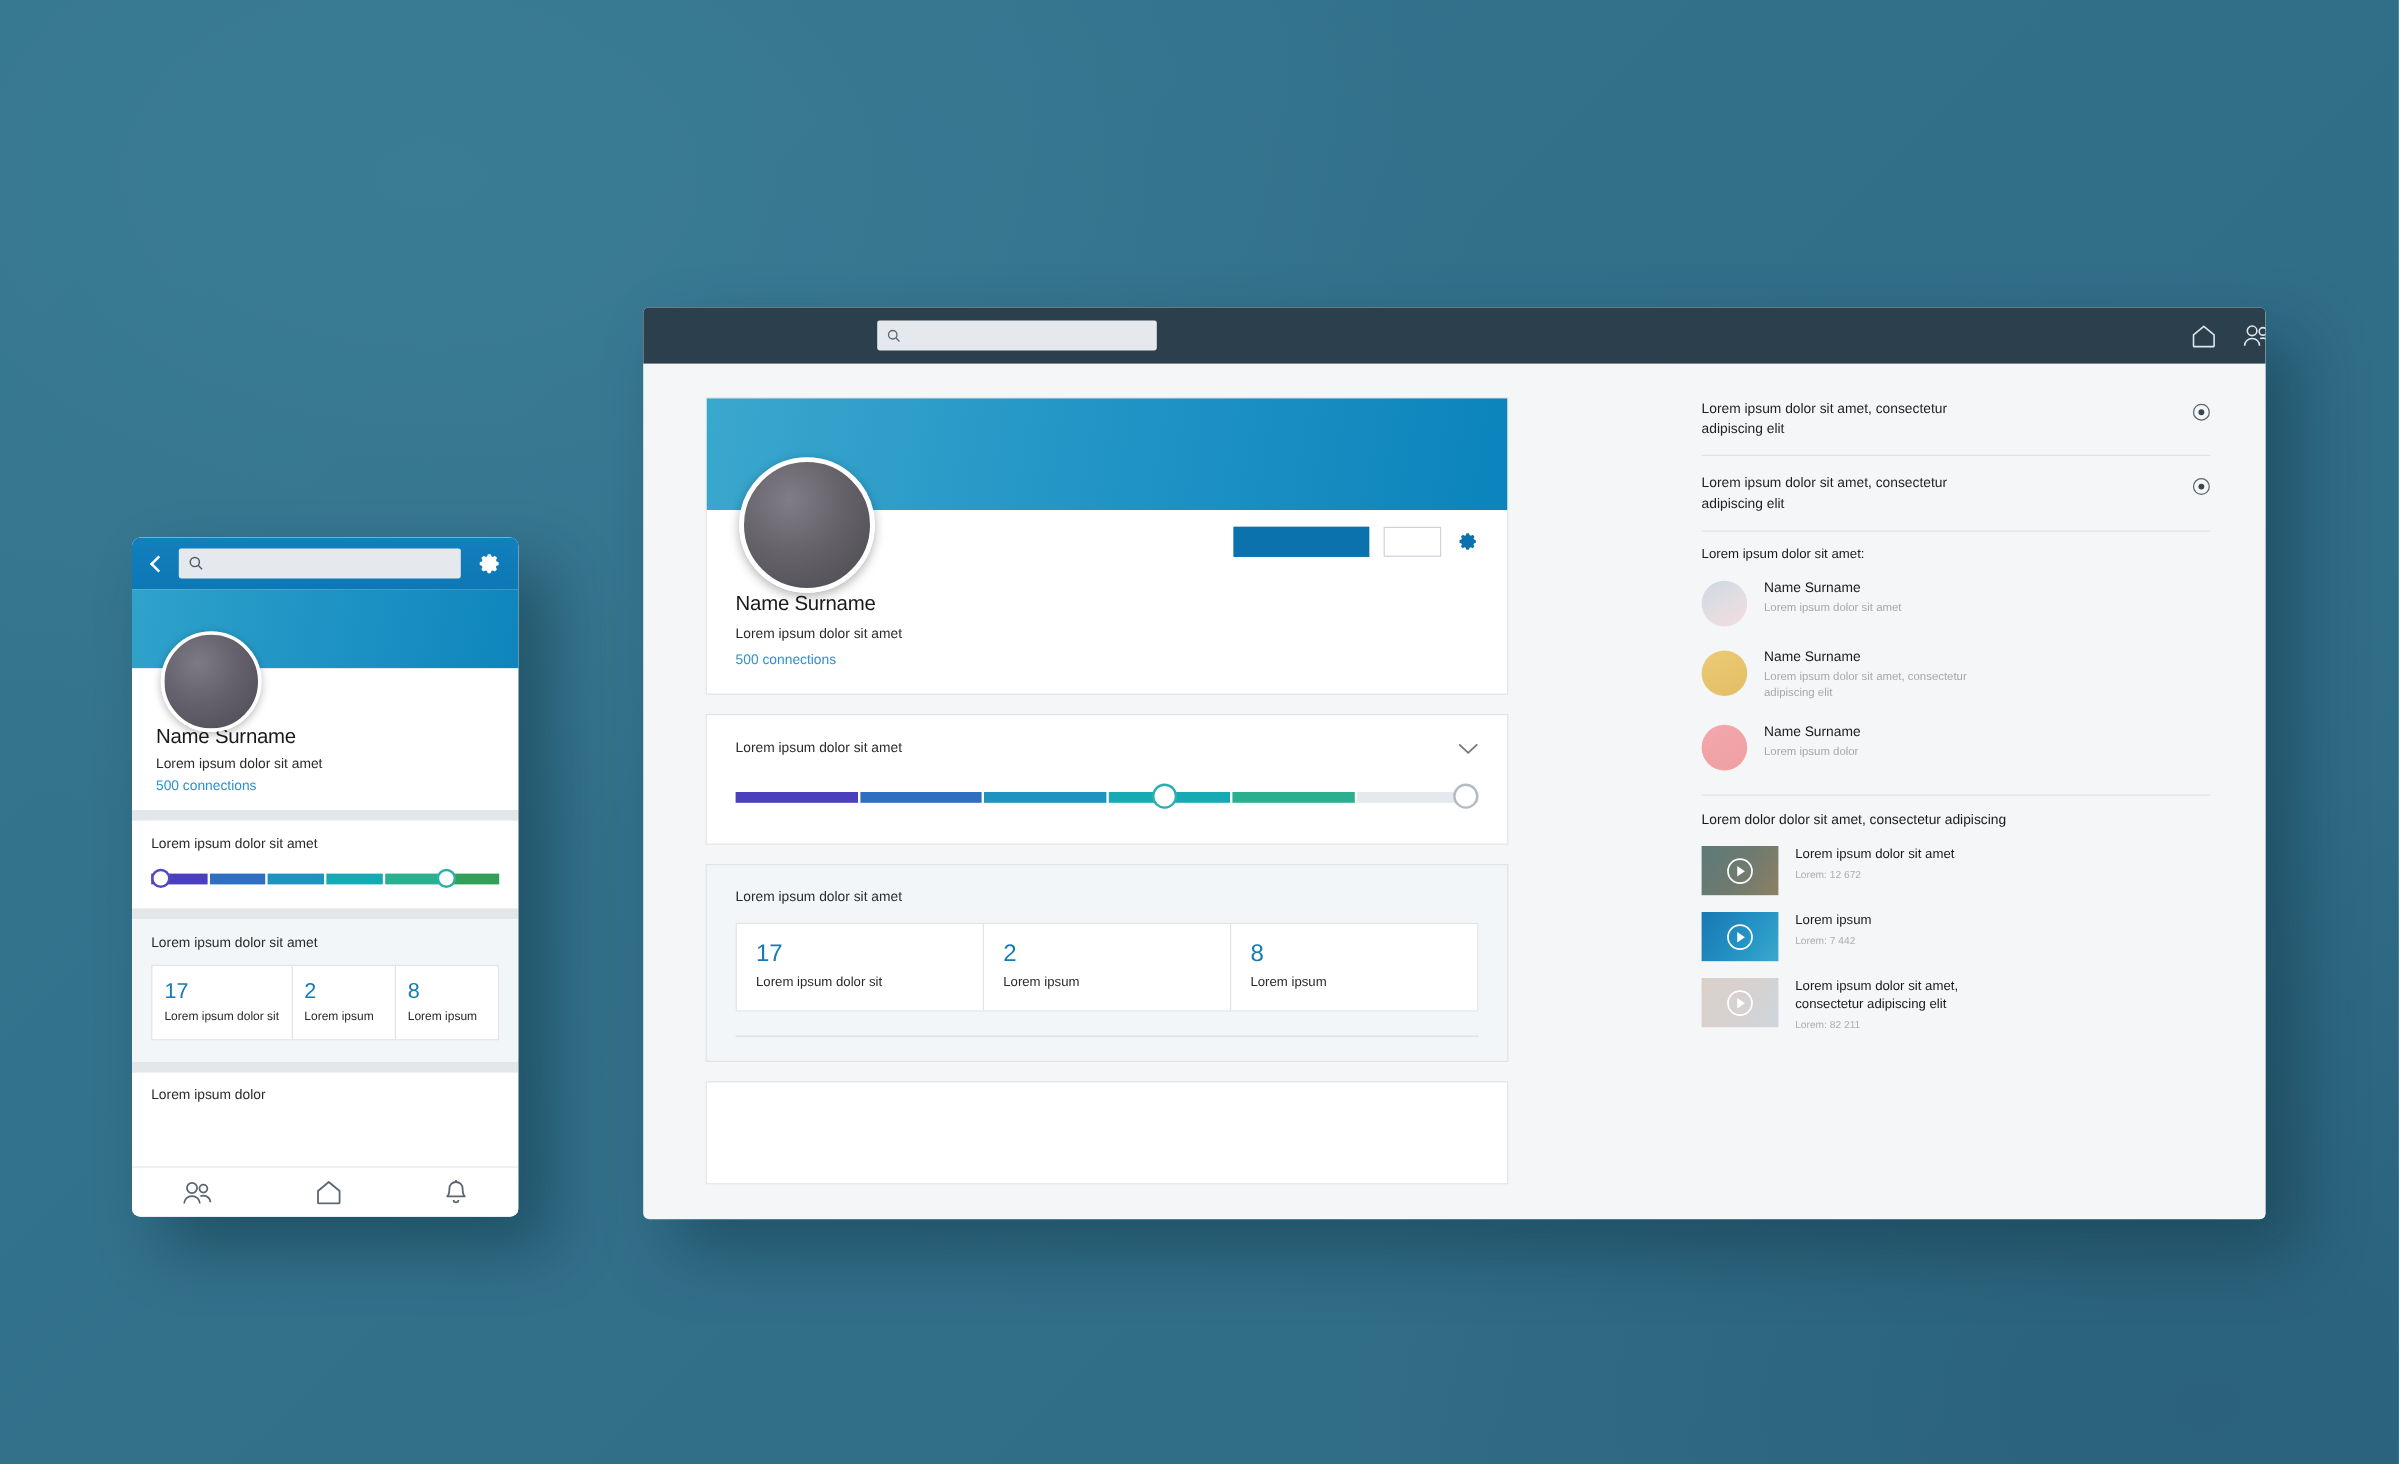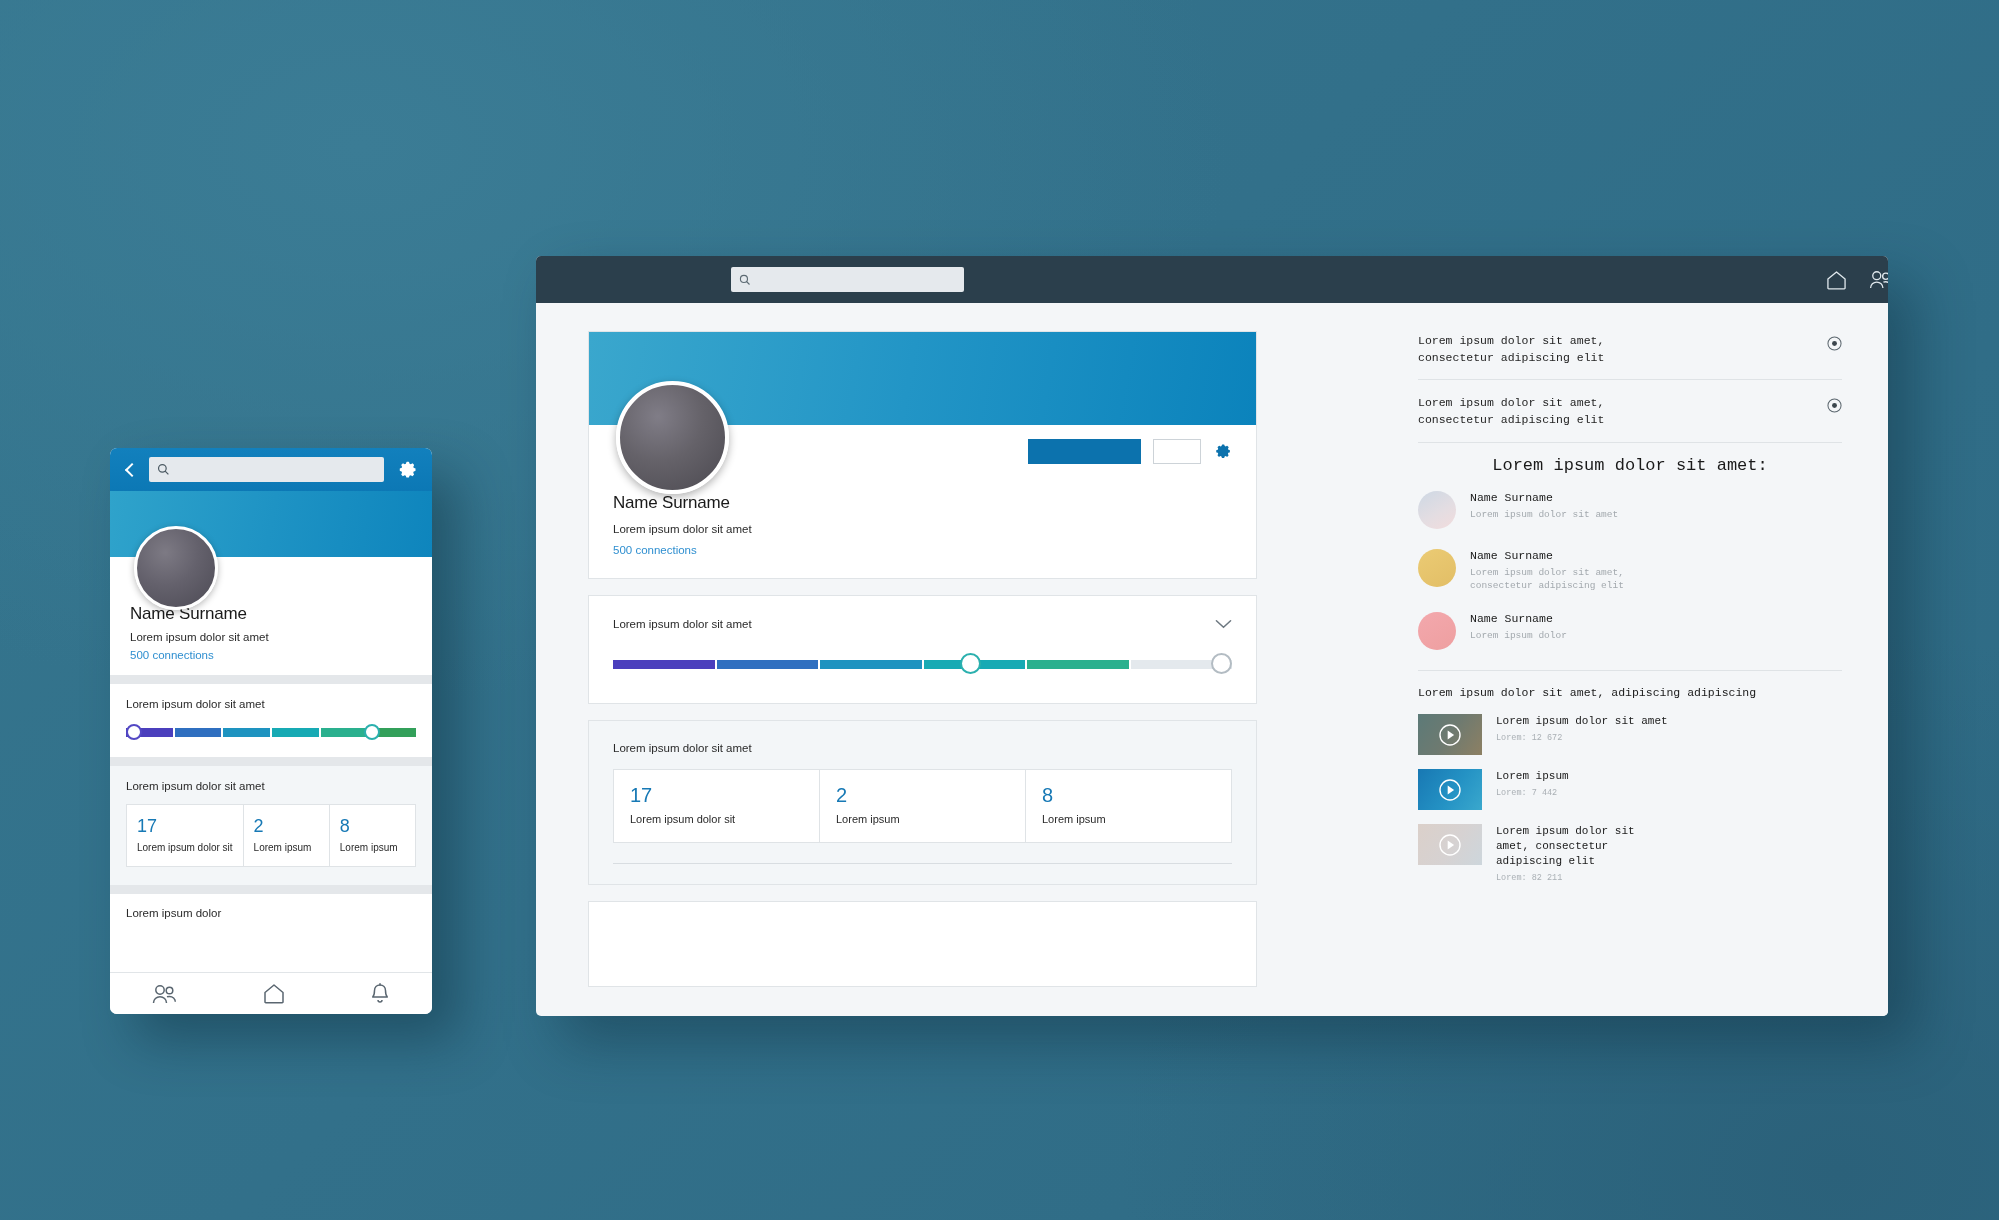--- a/index.html
+++ b/index.html
@@ -198,31 +198,30 @@
   .stat-lbl { font-size: 11px; color: #2a2a2a; margin-top: 6px; }
   .stats-rule { height: 1px; background: #d8dde1; margin-top: 20px; }
   .empty-card { height: 86px; }
 
   
   .sidebar {
     flex: 1;
     background: #f4f6f8;
     padding: 28px 46px 0 24px;
     overflow: hidden;
-    font-family: Liberation Mono, monospace;
   }
   .notice {
     display: flex; align-items: flex-start; justify-content: space-between;
     gap: 16px; padding: 2px 0 13px 0;
     border-bottom: 1px solid #dfe3e6;
     margin-bottom: 13px;
   }
   .notice-text { font-size: 11.5px; line-height: 1.45; color: #1f1f1f; max-width: 250px; }
   .target-icon { flex: none; margin-top: 3px; }
-  .side-heading { font-size: 17px; color: #1a1a1a; margin: 6px 0 16px 0; text-align: center; }
+  .side-heading { font-size: 11px; color: #1a1a1a; margin: 6px 0 16px 0; }
   .contact { display: flex; align-items: flex-start; gap: 14px; margin-bottom: 20px; }
   .contact-av { width: 38px; height: 38px; border-radius: 50%; flex: none; }
   .contact-name { font-size: 11.5px; color: #1a1a1a; }
   .contact-desc { font-size: 9.5px; color: #a3a9ae; margin-top: 4px; line-height: 1.4; max-width: 180px; }
   .side-rule { height: 1px; background: #dfe3e6; margin: 6px 0 15px 0; }
   .media-heading { font-size: 11.5px; color: #1a1a1a; margin-bottom: 15px; }
   .media { display: flex; align-items: flex-start; gap: 14px; margin-bottom: 14px; }
   .thumb {
     width: 64px; height: 41px; flex: none;
     display: flex; align-items: center; justify-content: center;
@@ -449,21 +448,21 @@
 
       <div class="contact">
         <div class="contact-av" style="background:linear-gradient(150deg,#f3a8ad 0%,#ee9fa0 100%);"></div>
         <div>
           <div class="contact-name">Name Surname</div>
           <div class="contact-desc">Lorem ipsum dolor</div>
         </div>
       </div>
 
       <div class="side-rule"></div>
-      <div class="media-heading">Lorem ipsum dolor sit amet, adipiscing adipiscing</div>
+      <div class="media-heading">Lorem dolor dolor sit amet, consectetur adipiscing</div>
 
       <div class="media">
         <div class="thumb" style="background:linear-gradient(125deg,#5c7a78 0%,#6e7a70 50%,#8d8063 100%);">
           <svg width="24" height="24" viewBox="0 0 24 24">
             <circle cx="12" cy="12" r="10" fill="none" stroke="#ffffff" stroke-width="1.4"></circle>
             <path d="M9.7 7.6l6.4 4.4-6.4 4.4z" fill="#ffffff"></path>
           </svg>
         </div>
         <div>
           <div class="media-title">Lorem ipsum dolor sit amet</div>

